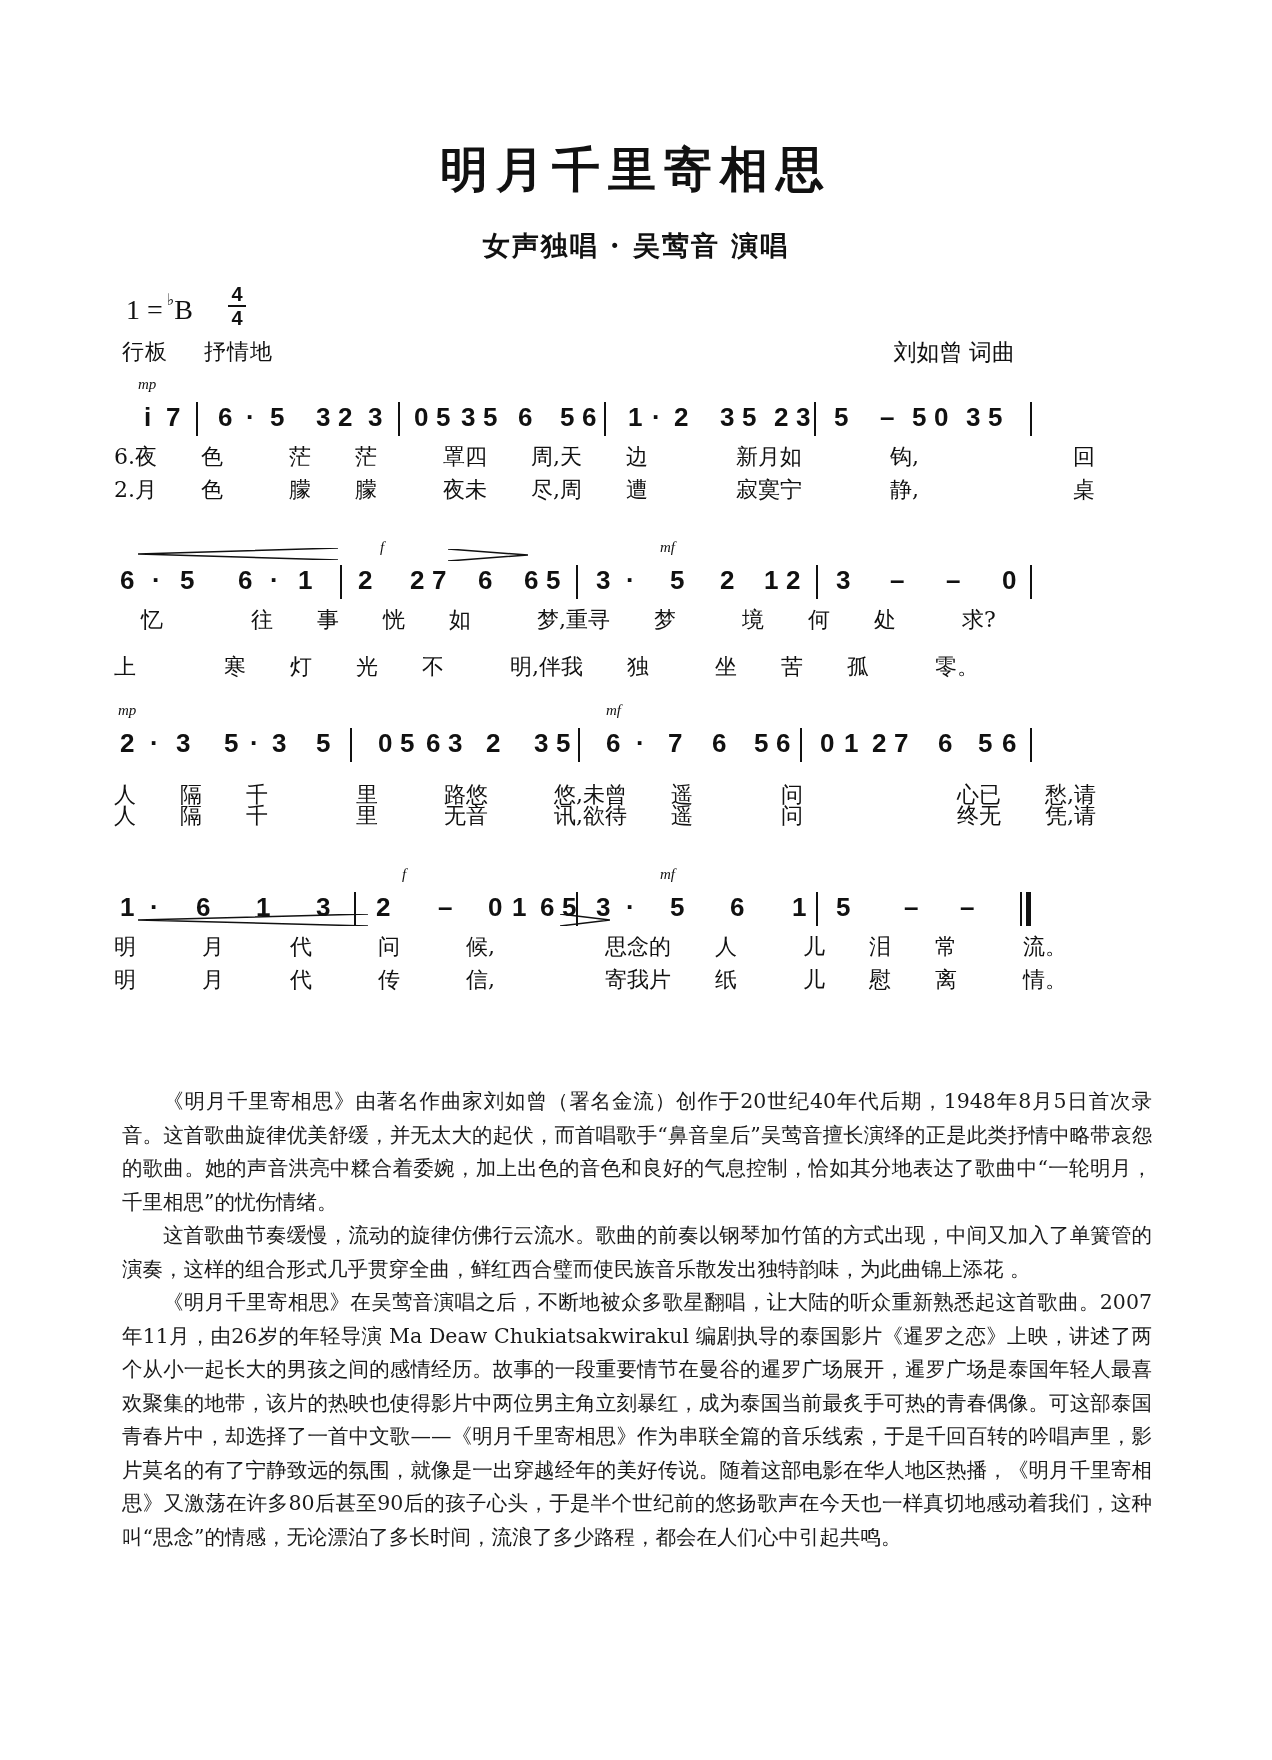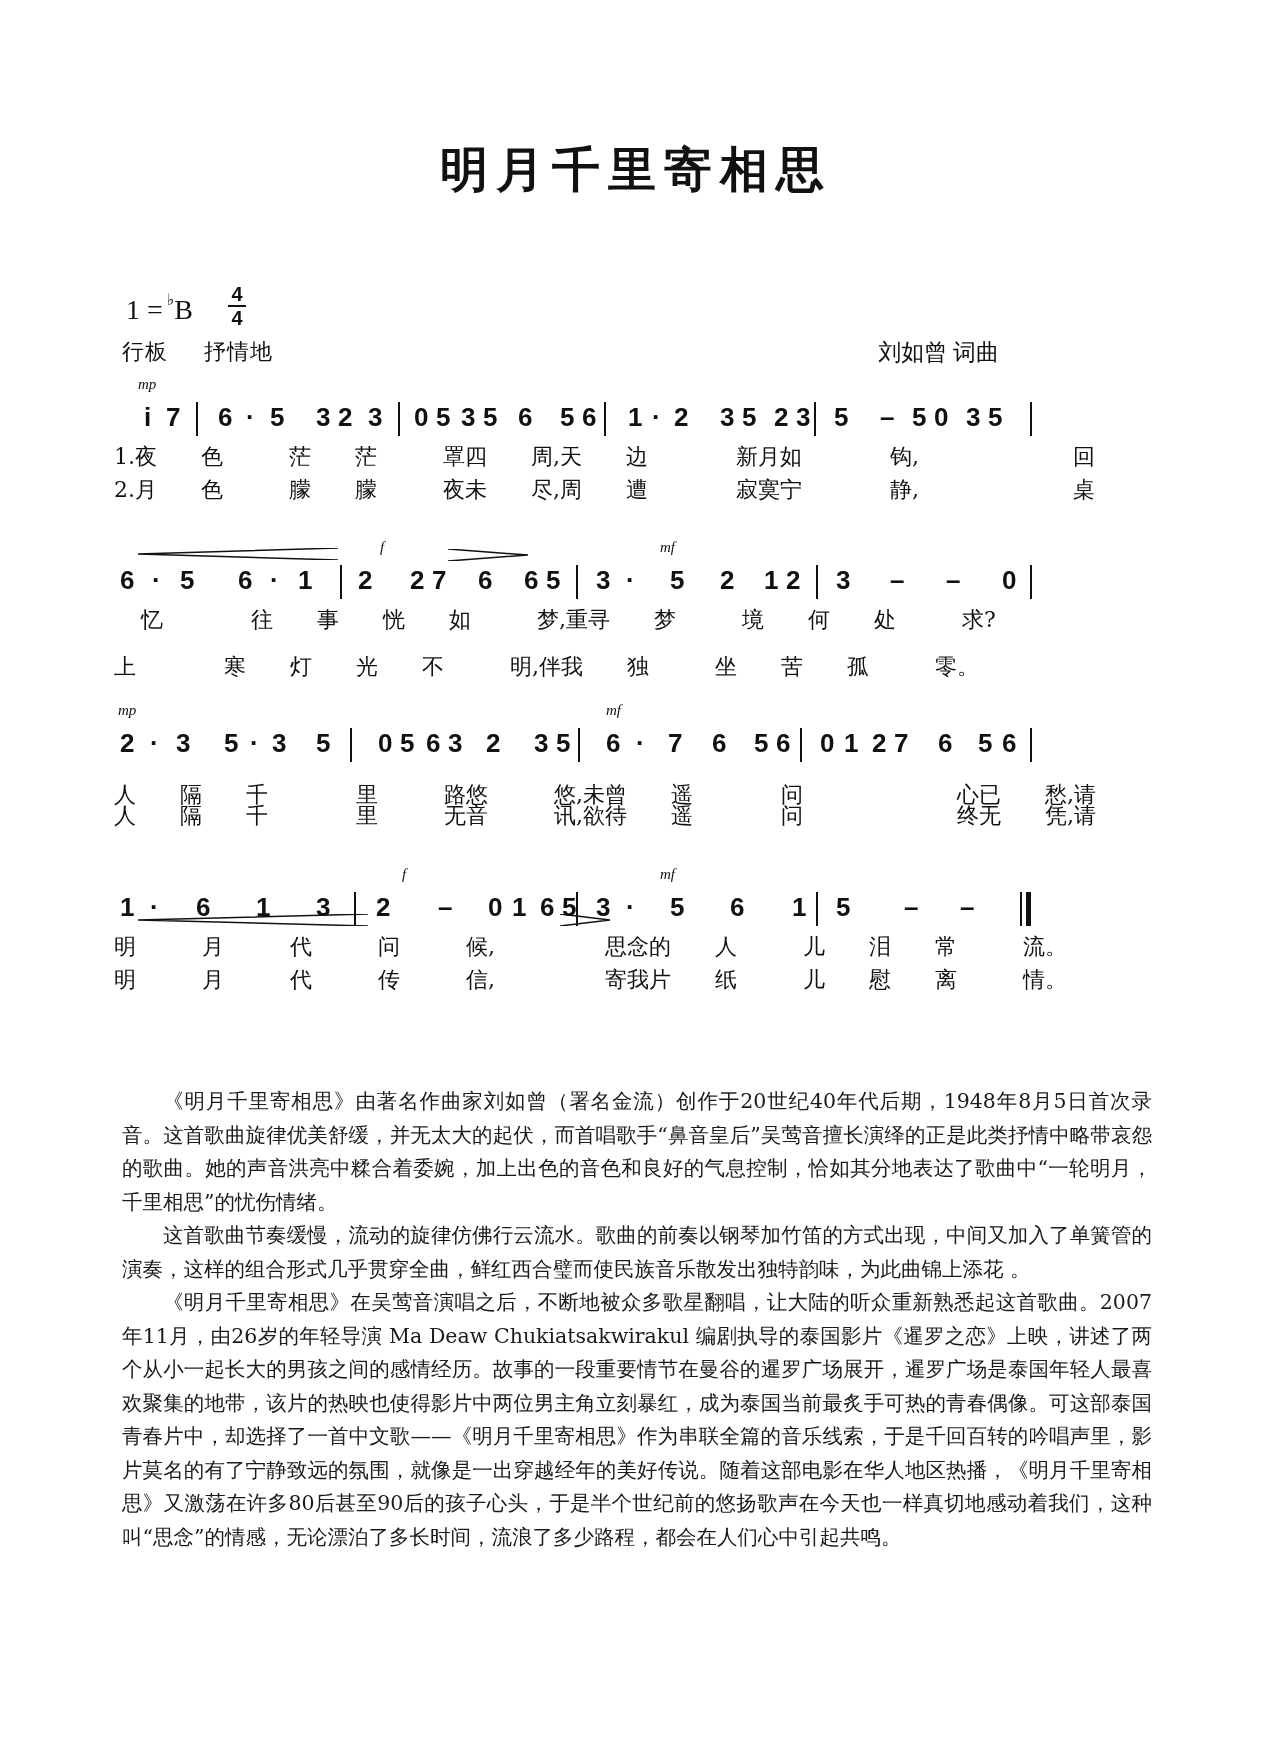--- a/index.html
+++ b/index.html
@@ -13,41 +13,42 @@
               font-family: "DejaVu Serif", serif; font-size: 27px; font-weight: bold; letter-spacing: 2px; }
 
   .key { position: absolute; top: 290px; left: 126px; font-family: "Liberation Serif", serif; font-size: 28px; }
   .key .flat { font-size: 16px; vertical-align: 14px; margin-left: 4px; }
   .timesig { position: absolute; top: 284px; left: 228px; font-family: "Liberation Sans", sans-serif;
              font-weight: bold; font-size: 20px; line-height: 20px; text-align: center; width: 18px; }
   .timesig .line { border-top: 2px solid #111; margin: 1px 0; }
 
   .tempo { position: absolute; top: 337px; left: 122px; font-family: "DejaVu Sans", sans-serif; font-size: 22px; letter-spacing: 1px; }
   .tempo span + span { margin-left: 36px; }
-  .composer { position: absolute; top: 337px; right: 134px; font-family: Liberation Serif, serif; font-size: 23px; }
+  .composer { position: absolute; top: 337px; right: 118px; font-family: Liberation Sans, sans-serif; font-size: 23px; }
 
   .system { position: absolute; left: 120px; width: 1040px; }
   .dyn { position: absolute; font-family: "Liberation Serif", serif; font-style: italic; font-size: 15px; }
   .note { position: absolute; font-family: "Liberation Sans", sans-serif; font-weight: bold; font-size: 26px; line-height: 30px; }
   .bar { position: absolute; top: 0; width: 2px; height: 34px; background: #111; }
   .bar.final { width: 5px; }
   .bar.thin2 { width: 2px; }
   .lyric { position: absolute; font-family: "DejaVu Serif", serif; font-size: 22px; letter-spacing: 0; }
   .cresc { position: absolute; }
 
   .prose { position: absolute; left: 122px; top: 1085px; width: 1030px;
            font-family: "DejaVu Serif", serif; font-size: 20.5px; line-height: 33.5px; color: #1a1a1a; }
   .prose p { margin: 0; text-indent: 2em; text-align: justify; }
 </style>
 </head>
 <body>
 
 <div class="page">
 
   <div class="title">明月千里寄相思</div>
+  <div class="subtitle">女声独唱 · 吴莺音 演唱</div>
 
   <div class="key">
     <span>1 =</span><span class="flat">♭</span><span>B</span>
   </div>
   <div class="timesig">
     <div>4</div>
     <div class="line"></div>
     <div>4</div>
   </div>
 
@@ -84,21 +85,21 @@
       <div class="note" style="left: 760px; top: 0px;">–</div>
       <div class="note" style="left: 792px; top: 0px;">5</div>
       <div class="note" style="left: 814px; top: 0px;">0</div>
       <div class="note" style="left: 846px; top: 0px;">3</div>
       <div class="note" style="left: 868px; top: 0px;">5</div>
       <div class="bar" style="left: 76px;"></div>
       <div class="bar" style="left: 278px;"></div>
       <div class="bar" style="left: 484px;"></div>
       <div class="bar" style="left: 694px;"></div>
       <div class="bar" style="left: 910px;"></div>
-      <div class="lyric" style="left: -6px; top: 40px; white-space: pre;">1.夜　　色　　　茫　　茫　　　罩四　　周,天　　边　　　　新月如　　　　钩,　　　　　　　回</div>
+      <div class="lyric" style="left: -6px; top: 40px; white-space: pre;">6.夜　　色　　　茫　　茫　　　罩四　　周,天　　边　　　　新月如　　　　钩,　　　　　　　回</div>
       <div class="lyric" style="left: -6px; top: 73px; white-space: pre;">2.月　　色　　　朦　　朦　　　夜未　　尽,周　　遭　　　　寂寞宁　　　　静,　　　　　　　桌</div>
     </div>
   <div class="system" id="sys1" style="top:565px;">
       <div class="dyn" style="left: 260px; top: -26px;">f</div>
       <div class="dyn" style="left: 540px; top: -26px;">mf</div>
       <div class="note" style="left: 0px; top: 0px;">6</div>
       <div class="note" style="left: 32px; top: 0px;">·</div>
       <div class="note" style="left: 60px; top: 0px;">5</div>
       <div class="note" style="left: 118px; top: 0px;">6</div>
       <div class="note" style="left: 150px; top: 0px;">·</div>

